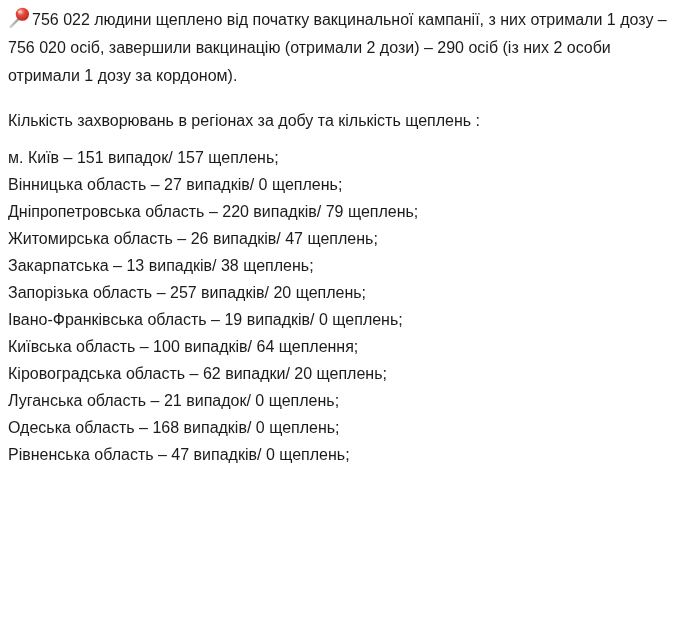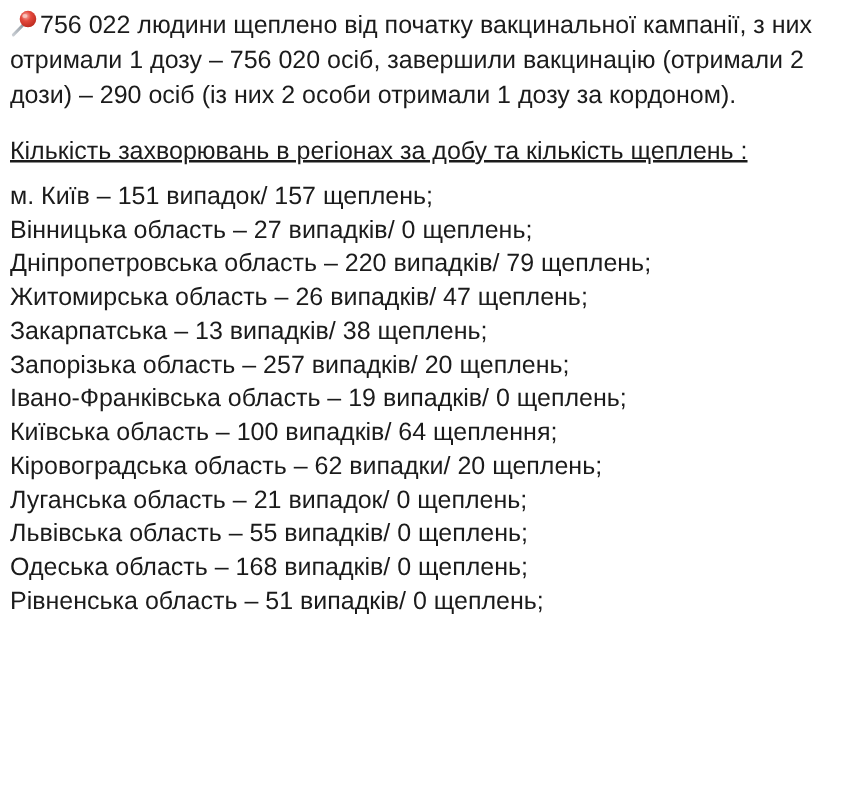--- a/index.html
+++ b/index.html
@@ -10,37 +10,36 @@
     overflow: hidden;
     background: #ffffff;
   }
   body {
     font-family: "Liberation Sans", "DejaVu Sans", sans-serif;
     color: #1b1b1b;
     -webkit-font-smoothing: antialiased;
   }
   .post {
     padding: 6px 4px 0 8px;
-    font-size: 20px;
+    font-size: 16px;
   }
   .intro {
     margin: 0 0 17px 0;
     line-height: 28px;
   }
   .pin {
     display: inline-block;
     margin-right: 1px;
   }
   .pin svg {
     vertical-align: -4px;
   }
   .list-header {
     margin: 0 0 9px 0;
     line-height: 28px;
-    text-decoration: underline;
   }
   .regions .line {
     line-height: 27px;
     white-space: nowrap;
   }
 </style>
 </head>
 <body>
 
 <main class="post">
@@ -68,18 +67,17 @@
     <div class="line">м. Київ – 151 випадок/ 157 щеплень;</div>
     <div class="line">Вінницька область – 27 випадків/ 0 щеплень;</div>
     <div class="line">Дніпропетровська область – 220 випадків/ 79 щеплень;</div>
     <div class="line">Житомирська область – 26 випадків/ 47 щеплень;</div>
     <div class="line">Закарпатська – 13 випадків/ 38 щеплень;</div>
     <div class="line">Запорізька область – 257 випадків/ 20 щеплень;</div>
     <div class="line">Івано-Франківська область – 19 випадків/ 0 щеплень;</div>
     <div class="line">Київська область – 100 випадків/ 64 щеплення;</div>
     <div class="line">Кіровоградська область – 62 випадки/ 20 щеплень;</div>
     <div class="line">Луганська область – 21 випадок/ 0 щеплень;</div>
-    <div class="line">Львівська область – 55 випадків/ 0 щеплень;</div>
     <div class="line">Одеська область – 168 випадків/ 0 щеплень;</div>
-    <div class="line">Рівненська область – 51 випадків/ 0 щеплень;</div>
+    <div class="line">Рівненська область – 47 випадків/ 0 щеплень;</div>
   </div>
 
 </main>
 
 </body></html>

